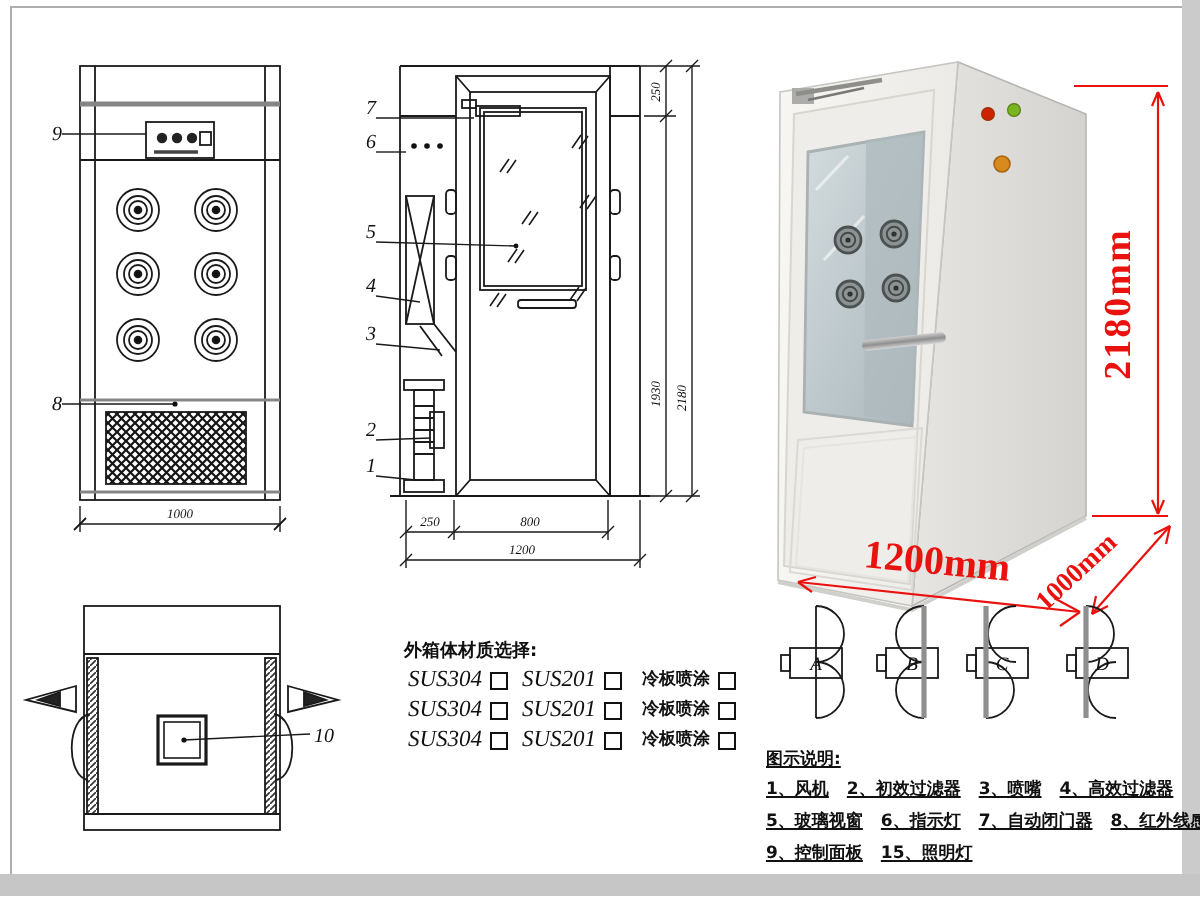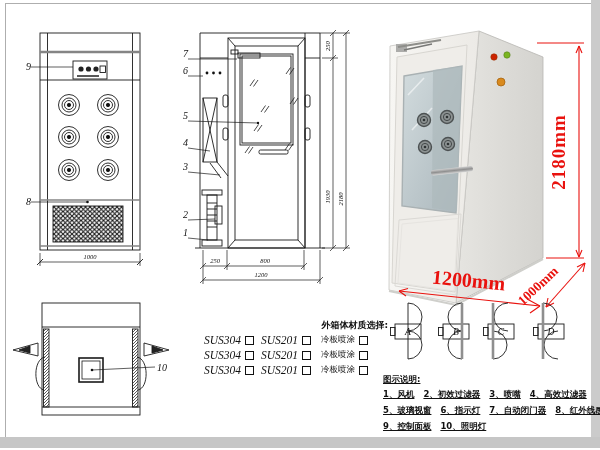--- a/index.html
+++ b/index.html
@@ -12,27 +12,27 @@
   #band-bottom{left:0;top:437px;width:600px;height:11px;background:#c6c6c6;}
   svg{position:absolute;overflow:visible;}
   svg text{font-family:"Liberation Serif",serif;}
   .partnum{font-style:italic;font-size:10px;fill:#111;}
   .dimnum{font-style:italic;font-size:6.5px;fill:#111;}
   .doorletter{font-style:italic;font-size:9.5px;fill:#111;}
   .reddim{font-weight:bold;fill:#e9120e;}
   
   #materials{left:200px;top:316px;width:188px;color:#111;}
   .mat-title{font-size:9px;font-weight:bold;margin:3px 0 2px 2px;
-             font-family:"DejaVu Sans",sans-serif;text-align:right;}
+             font-family:"DejaVu Sans",sans-serif;}
   .mat-row{display:flex;align-items:center;margin:1px 0 3px 4px;
            font-family:"Liberation Serif",serif;font-style:italic;font-size:11.5px;}
   .mat-opt{display:flex;align-items:center;}
   .mat-opt.w1{width:57px;}.mat-opt.w2{width:60px;}
   .mat-opt .zh{font-family:"DejaVu Sans",sans-serif;font-style:normal;
-               font-weight:normal;font-size:8.5px;}
+               font-weight:bold;font-size:8.5px;}
   .cb{display:inline-block;width:7px;height:7px;border:1.5px solid #111;
       margin-left:4px;flex:0 0 auto;}
   
   #legend{left:383px;top:374px;width:212px;color:#111;
           font-family:"DejaVu Sans",sans-serif;font-size:8.5px;font-weight:bold;text-decoration:underline;}
   #legend .lg-title{margin-bottom:3px;}
   .lg-row{display:flex;margin-bottom:4px;}
   .lg-row span{margin-right:9px;white-space:nowrap;}
 </style>
 </head>
@@ -401,17 +401,17 @@
       <span>4、高效过滤器</span>
     </div>
     <div class="lg-row">
       <span>5、玻璃视窗</span>
       <span>6、指示灯</span>
       <span>7、自动闭门器</span>
       <span>8、红外线感应器</span>
     </div>
     <div class="lg-row">
       <span>9、控制面板</span>
-      <span>10、照明灯</span>
+      <span>15、照明灯</span>
     </div>
   </div>
 
 </div>
 
 </body></html>

